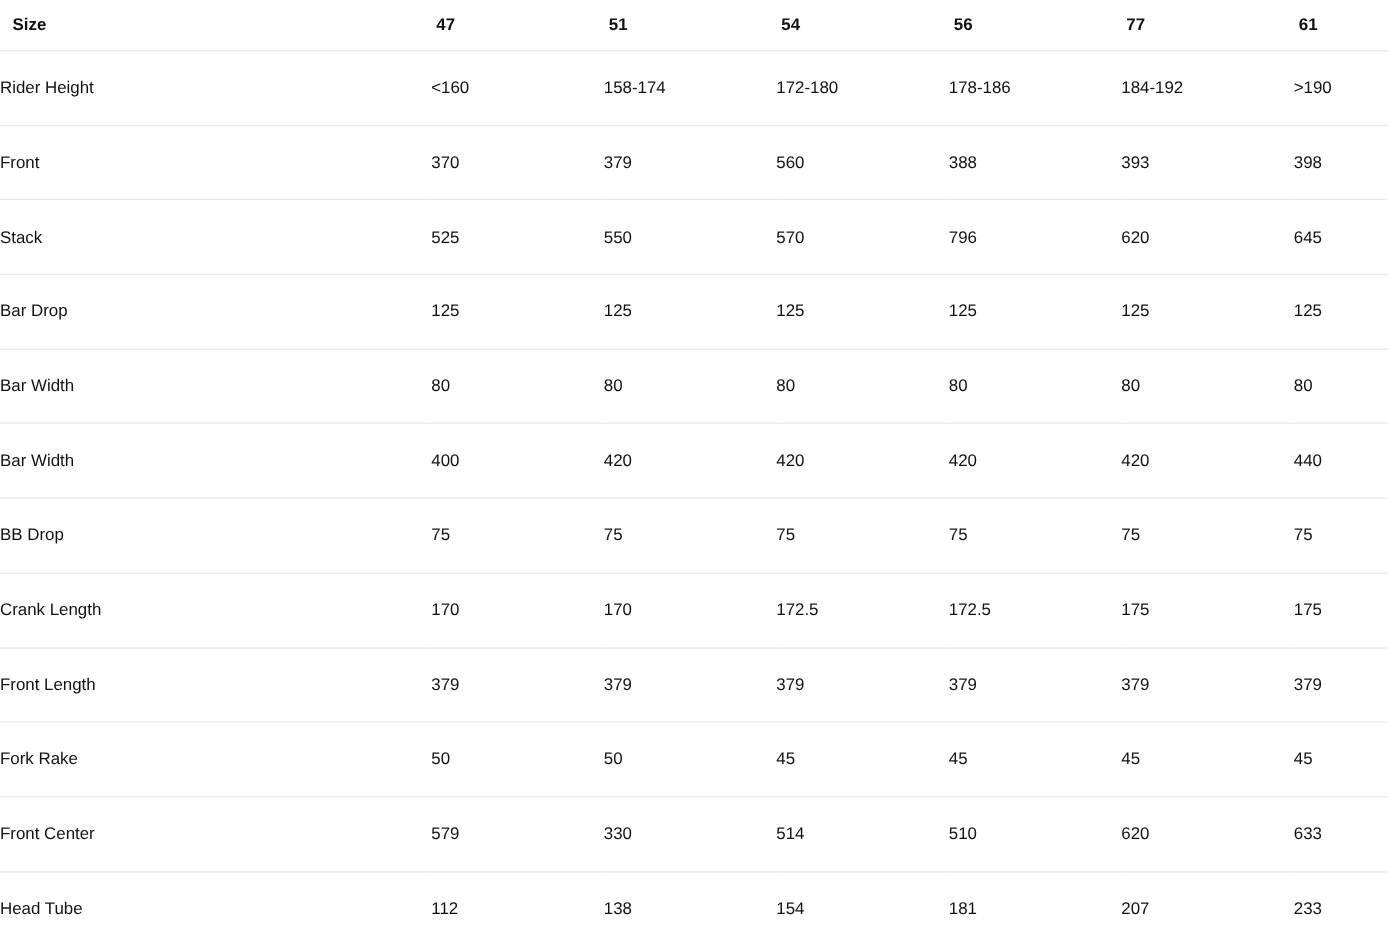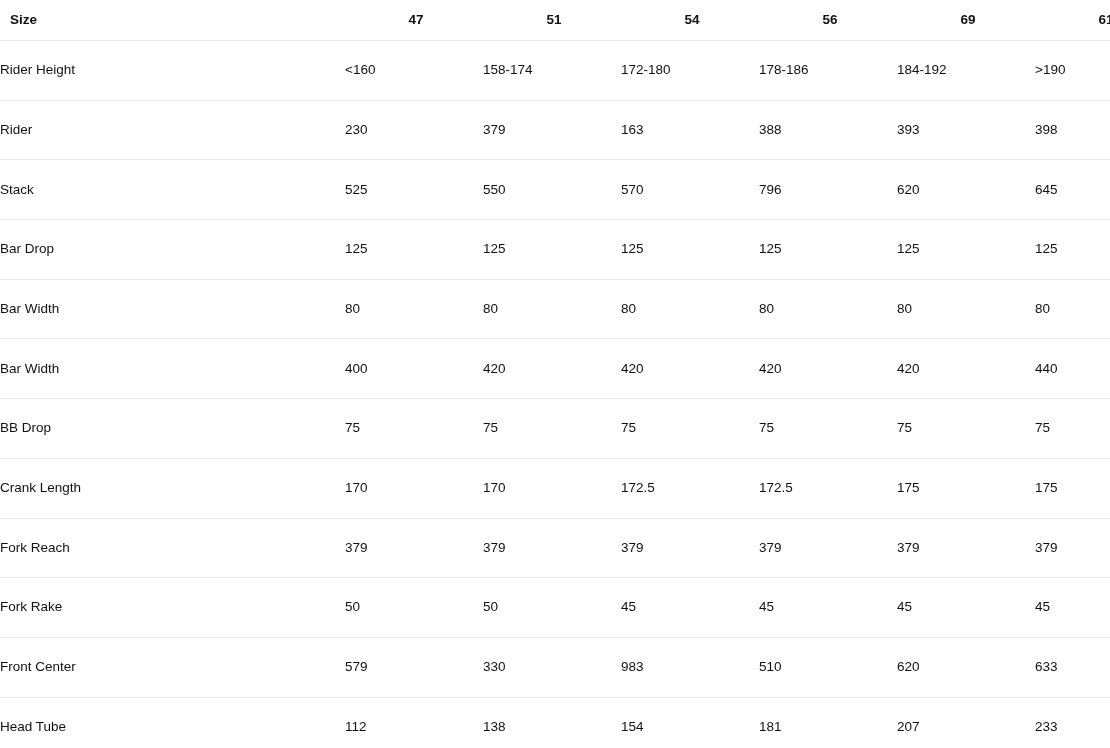--- a/index.html
+++ b/index.html
@@ -34,21 +34,21 @@
     color: #111111;
   }
   .geo-table thead th {
     font-weight: 700;
     height: 40px;
     border-bottom: 1px solid #e8e8e8;
   }
   .cell-pad-label { padding-left: 10px; }
   .cell-pad-val { padding-left: 4px; }
   thead th.cell-pad-label { padding-left: 10px; margin-left: 22px; }
-  thead th.cell-pad-val { padding-left: 4px; text-align: center; }
+  thead th.cell-pad-val { padding-left: 4px; }
   tbody tr:last-child td { border-bottom: 1px solid #e8e8e8; }
 </style>
 </head>
 <body>
 
 <table class="geo-table">
   <colgroup>
     <col class="label-col">
     <col class="val-col">
     <col class="val-col">
@@ -57,39 +57,39 @@
     <col class="val-col">
     <col class="val-col">
   </colgroup>
   <thead>
     <tr>
       <th class="cell-pad-label">Size</th>
       <th class="cell-pad-val">47</th>
       <th class="cell-pad-val">51</th>
       <th class="cell-pad-val">54</th>
       <th class="cell-pad-val">56</th>
-      <th class="cell-pad-val">69</th>
+      <th class="cell-pad-val">77</th>
       <th class="cell-pad-val">61</th>
     </tr>
   </thead>
   <tbody>
     <tr>
       <td class="cell-pad-label">Rider Height</td>
       <td class="cell-pad-val">&lt;160</td>
       <td class="cell-pad-val">158-174</td>
       <td class="cell-pad-val">172-180</td>
       <td class="cell-pad-val">178-186</td>
       <td class="cell-pad-val">184-192</td>
       <td class="cell-pad-val">&gt;190</td>
     </tr>
     <tr>
-      <td class="cell-pad-label">Rider</td>
-      <td class="cell-pad-val">230</td>
+      <td class="cell-pad-label">Front</td>
+      <td class="cell-pad-val">370</td>
       <td class="cell-pad-val">379</td>
-      <td class="cell-pad-val">163</td>
+      <td class="cell-pad-val">560</td>
       <td class="cell-pad-val">388</td>
       <td class="cell-pad-val">393</td>
       <td class="cell-pad-val">398</td>
     </tr>
     <tr>
       <td class="cell-pad-label">Stack</td>
       <td class="cell-pad-val">525</td>
       <td class="cell-pad-val">550</td>
       <td class="cell-pad-val">570</td>
       <td class="cell-pad-val">796</td>
@@ -135,42 +135,42 @@
     <tr>
       <td class="cell-pad-label">Crank Length</td>
       <td class="cell-pad-val">170</td>
       <td class="cell-pad-val">170</td>
       <td class="cell-pad-val">172.5</td>
       <td class="cell-pad-val">172.5</td>
       <td class="cell-pad-val">175</td>
       <td class="cell-pad-val">175</td>
     </tr>
     <tr>
-      <td class="cell-pad-label">Fork Reach</td>
+      <td class="cell-pad-label">Front Length</td>
       <td class="cell-pad-val">379</td>
       <td class="cell-pad-val">379</td>
       <td class="cell-pad-val">379</td>
       <td class="cell-pad-val">379</td>
       <td class="cell-pad-val">379</td>
       <td class="cell-pad-val">379</td>
     </tr>
     <tr>
       <td class="cell-pad-label">Fork Rake</td>
       <td class="cell-pad-val">50</td>
       <td class="cell-pad-val">50</td>
       <td class="cell-pad-val">45</td>
       <td class="cell-pad-val">45</td>
       <td class="cell-pad-val">45</td>
       <td class="cell-pad-val">45</td>
     </tr>
     <tr>
       <td class="cell-pad-label">Front Center</td>
       <td class="cell-pad-val">579</td>
       <td class="cell-pad-val">330</td>
-      <td class="cell-pad-val">983</td>
+      <td class="cell-pad-val">514</td>
       <td class="cell-pad-val">510</td>
       <td class="cell-pad-val">620</td>
       <td class="cell-pad-val">633</td>
     </tr>
     <tr>
       <td class="cell-pad-label">Head Tube</td>
       <td class="cell-pad-val">112</td>
       <td class="cell-pad-val">138</td>
       <td class="cell-pad-val">154</td>
       <td class="cell-pad-val">181</td>

